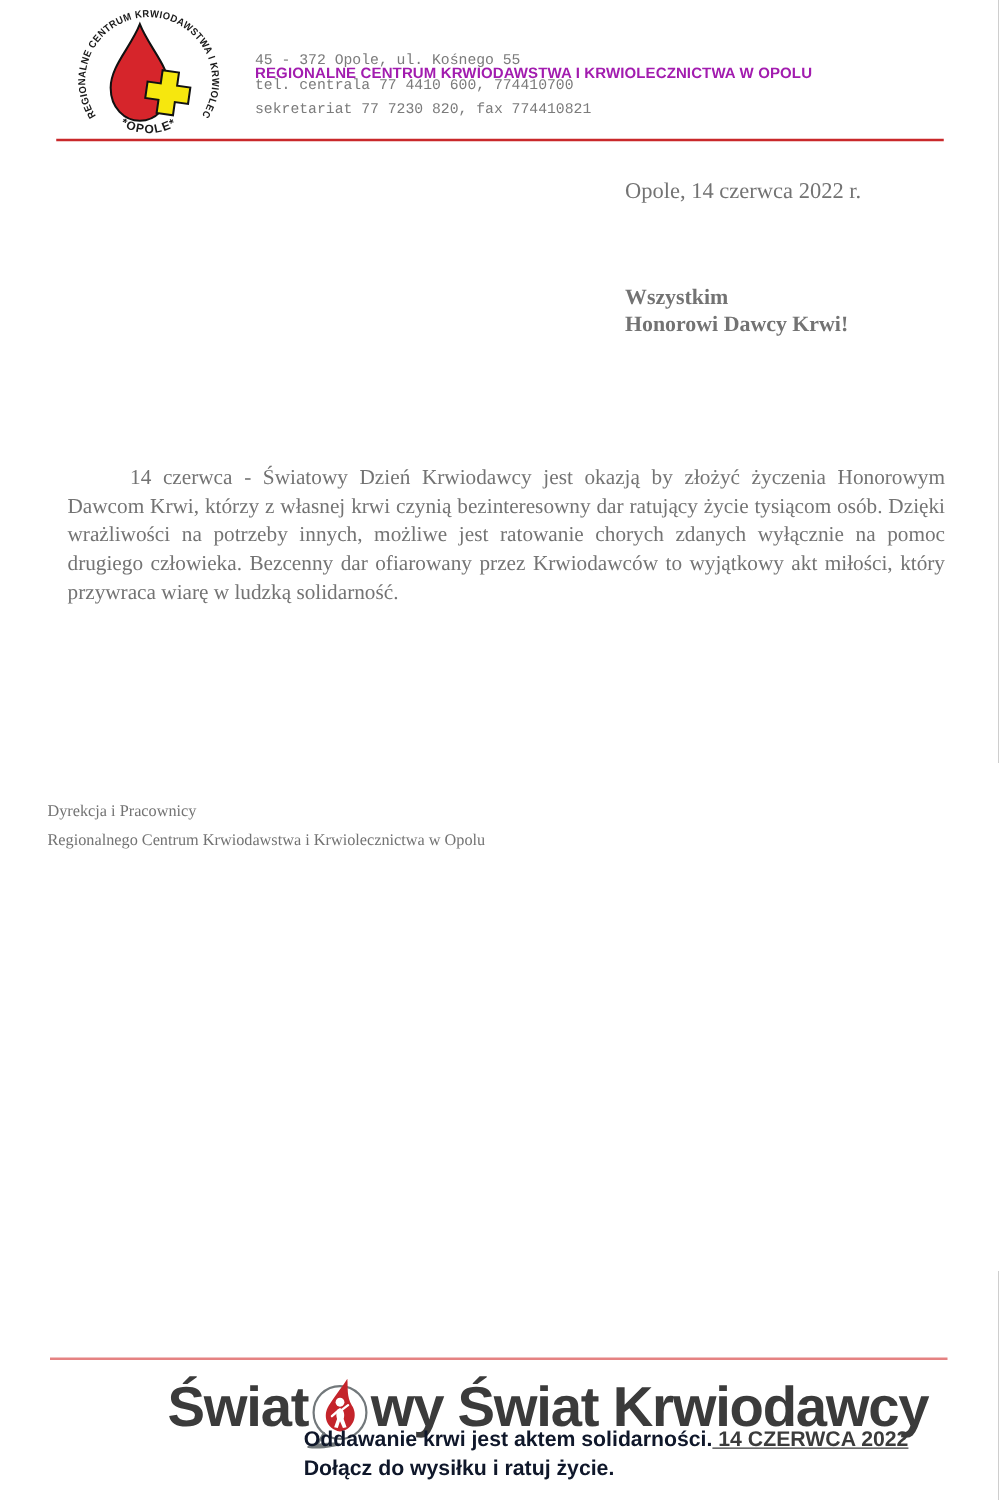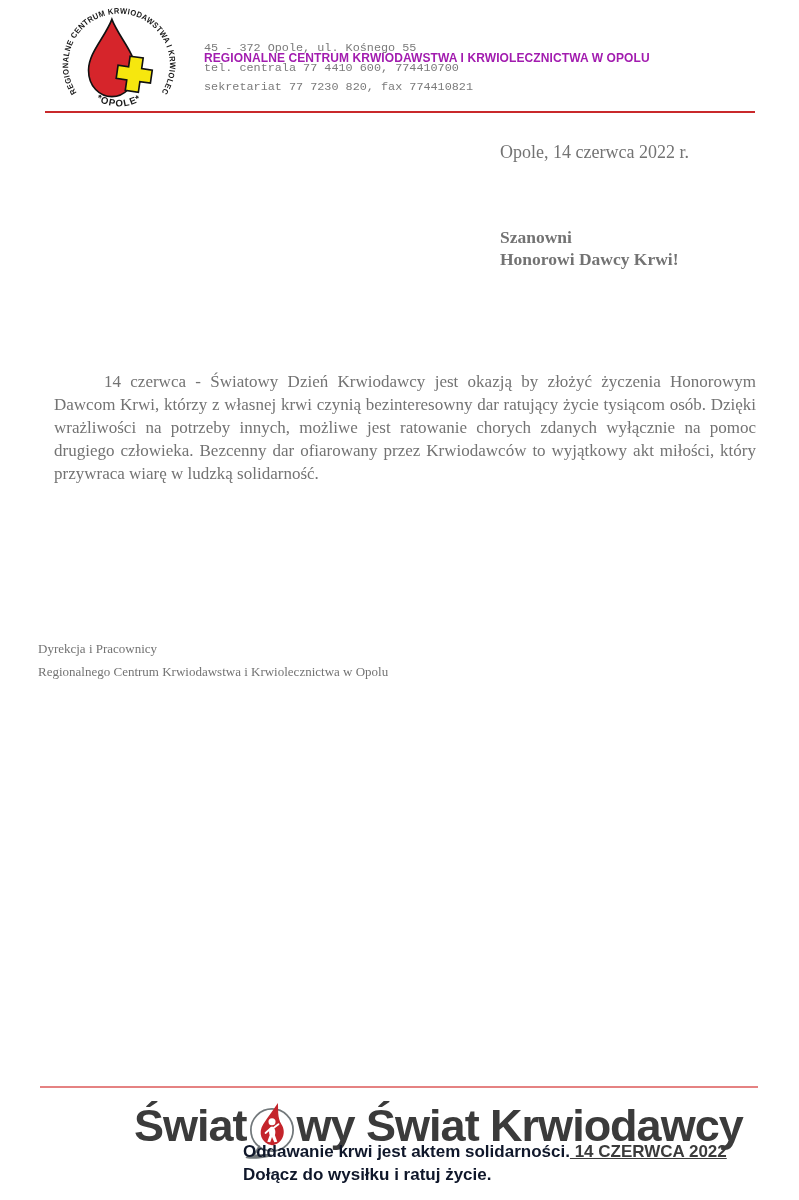--- a/index.html
+++ b/index.html
@@ -69,21 +69,21 @@
     <div>tel.  centrala  77  4410  600,  774410700</div>
     <div>sekretariat   77 7230 820, fax 774410821</div>
   </div>
 
 
   <div class="rule-top"></div>
 
   <div class="dateline serif">Opole, 14 czerwca 2022 r.</div>
 
   <div class="salutation serif">
-    <div>Szanowni</div>
+    <div>Wszystkim</div>
     <div>Honorowi Dawcy Krwi!</div>
   </div>
 
   <div class="letter-body serif">
     <p class="indent">14 czerwca - Światowy Dzień Krwiodawcy jest okazją by złożyć życzenia Honorowym Dawcom Krwi, którzy z własnej krwi czynią bezinteresowny dar ratujący  życie tysiącom osób. Dzięki wrażliwości na potrzeby innych, możliwe jest ratowanie chorych zdanych wyłącznie na pomoc drugiego człowieka. Bezcenny dar ofiarowany przez Krwiodawców to wyjątkowy akt miłości, który przywraca wiarę w ludzką solidarność.</p>
   </div>
 
   <div class="signature serif">
     <div>Dyrekcja i Pracownicy</div>
     <div>Regionalnego Centrum Krwiodawstwa i Krwiolecznictwa w Opolu</div>

